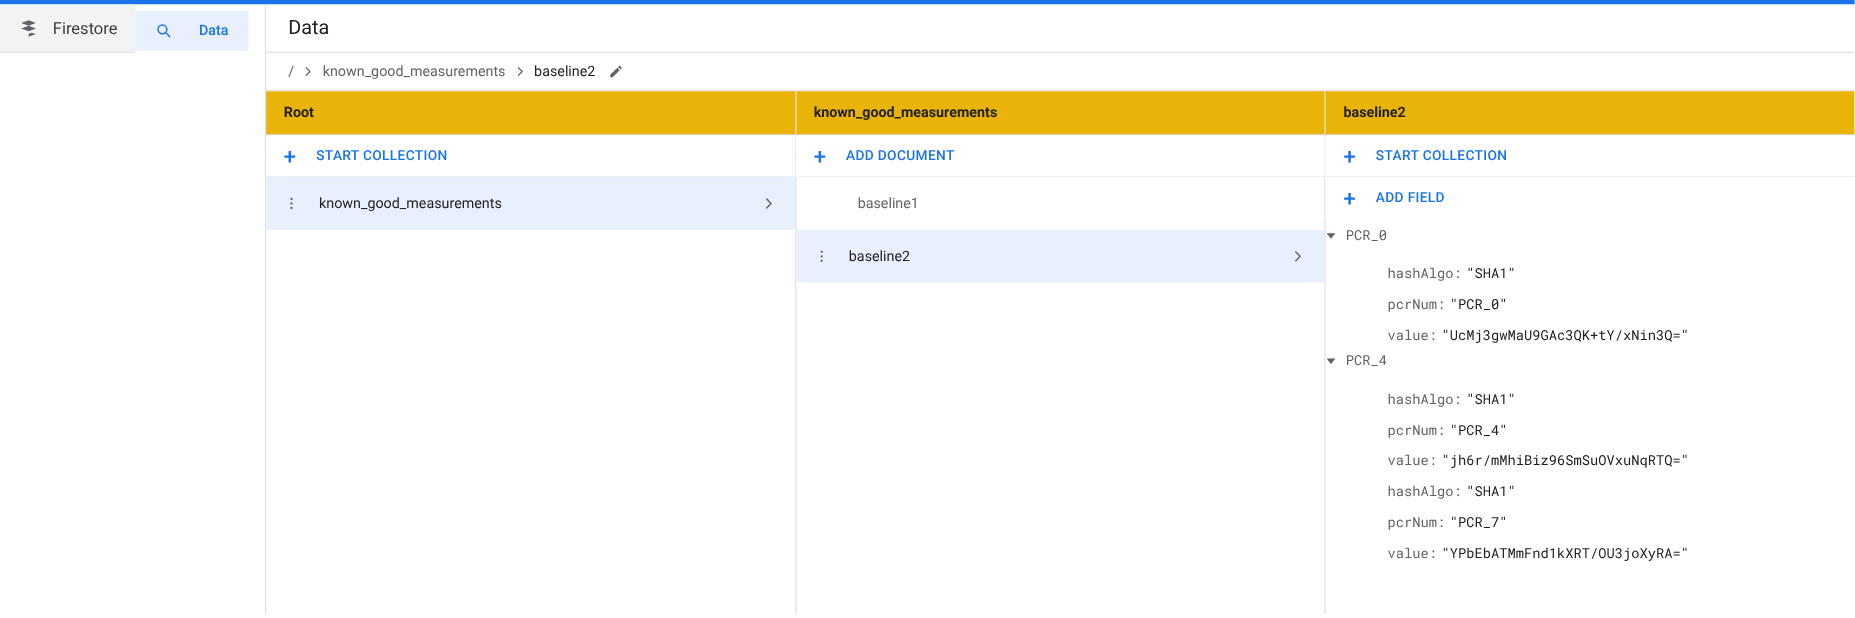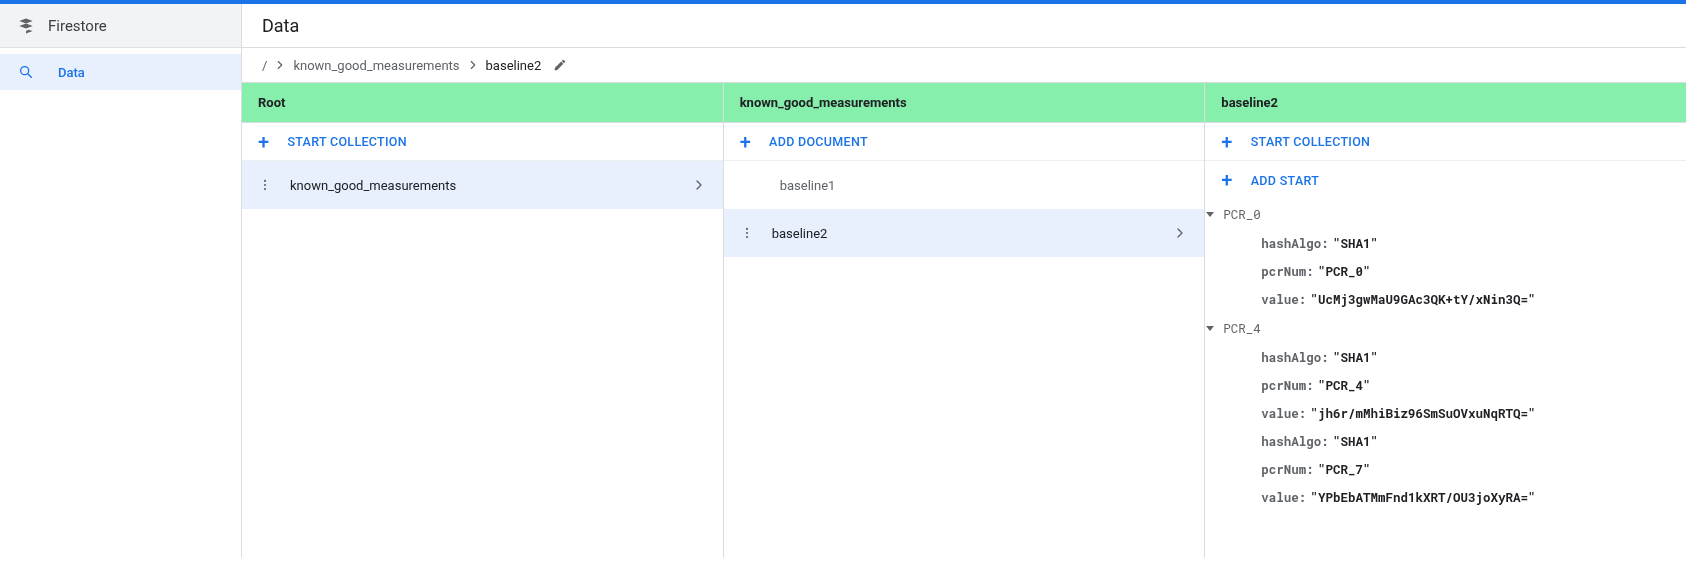--- a/index.html
+++ b/index.html
@@ -16,21 +16,21 @@
     width: 100%;
     height: calc(100% - 4px);
   }
   
   .sidebar {
     width: 242px;
     flex: 0 0 242px;
     border-right: 1px solid #dadce0;
     background: #fff;
     display: flex;
-    flex-direction: column;
+    flex-direction: row;
   }
   .sidebar-header {
     display: flex;
     align-items: center;
     height: 44px;
     padding: 0 16px;
     background: #f1f3f4;
     border-bottom: 1px solid #e0e0e0;
     font-size: 15px;
     color: #3c4043;
@@ -101,21 +101,21 @@
   .col:last-child { border-right: none; }
   .col-header {
     height: 40px;
     display: flex;
     align-items: center;
     padding: 0 16px;
     font-size: 13px;
     font-weight: 700;
     color: #202124;
     border-bottom: 1px solid #dadce0;
-    background: #86efac;
+    background: #eab308;
   }
   .action-row {
     height: 38px;
     display: flex;
     align-items: center;
     padding: 0 16px;
     border-bottom: 1px solid #eceff1;
     color: #1a73e8;
     font-size: 12.5px;
     font-weight: 500;
@@ -141,21 +141,21 @@
   .list-item.dim { color: #5f6368; margin-left: 14px; }
   .list-item .chev { color:#5f6368; }
   .list-item .indent { width: 26px; }
   
   .fields { overflow-y:auto; font-family: "Roboto Mono", Menlo, Consolas, monospace; font-size: 12.5px; }
   .field-obj {
     display:flex; align-items:center; height: 30px; color:#5f6368; cursor:pointer;
   }
   .field-obj .tri { width:18px; display:flex; align-items:center; }
   .field-kv {
-    display:flex; align-items:center; height: 28px; padding-left: 56px; color:#5f6368;font-weight:bold;
+    display:flex; align-items:flex-end; height: 28px; padding-left: 56px; color:#5f6368;
   }
   .field-kv .k { color:#5f6368; }
   .field-kv .k::after { content: ":"; margin-right: 4px; }
   .field-kv .v { color:#202124; white-space: nowrap; overflow:hidden; text-overflow:ellipsis; }
   
   svg { display:block; }
 </style>
 </head>
 <body>
 
@@ -270,21 +270,21 @@
       </section>
 
       <section class="col">
         <div class="col-header">baseline2</div>
         <div class="action-row">
           <span class="plus">+</span>
           <span>START COLLECTION</span>
         </div>
         <div class="action-row" style="border-bottom:none">
           <span class="plus">+</span>
-          <span>ADD START</span>
+          <span>ADD FIELD</span>
         </div>
         <div class="fields">
 
           <div class="field-obj">
             <span class="tri">
               <svg width="10" height="10" viewBox="0 0 10 10">
                   <path d="M1 3 L9 3 L5 8 Z" fill="#5f6368"></path>
                 </svg>
             </span>
             <span>PCR_0</span>

